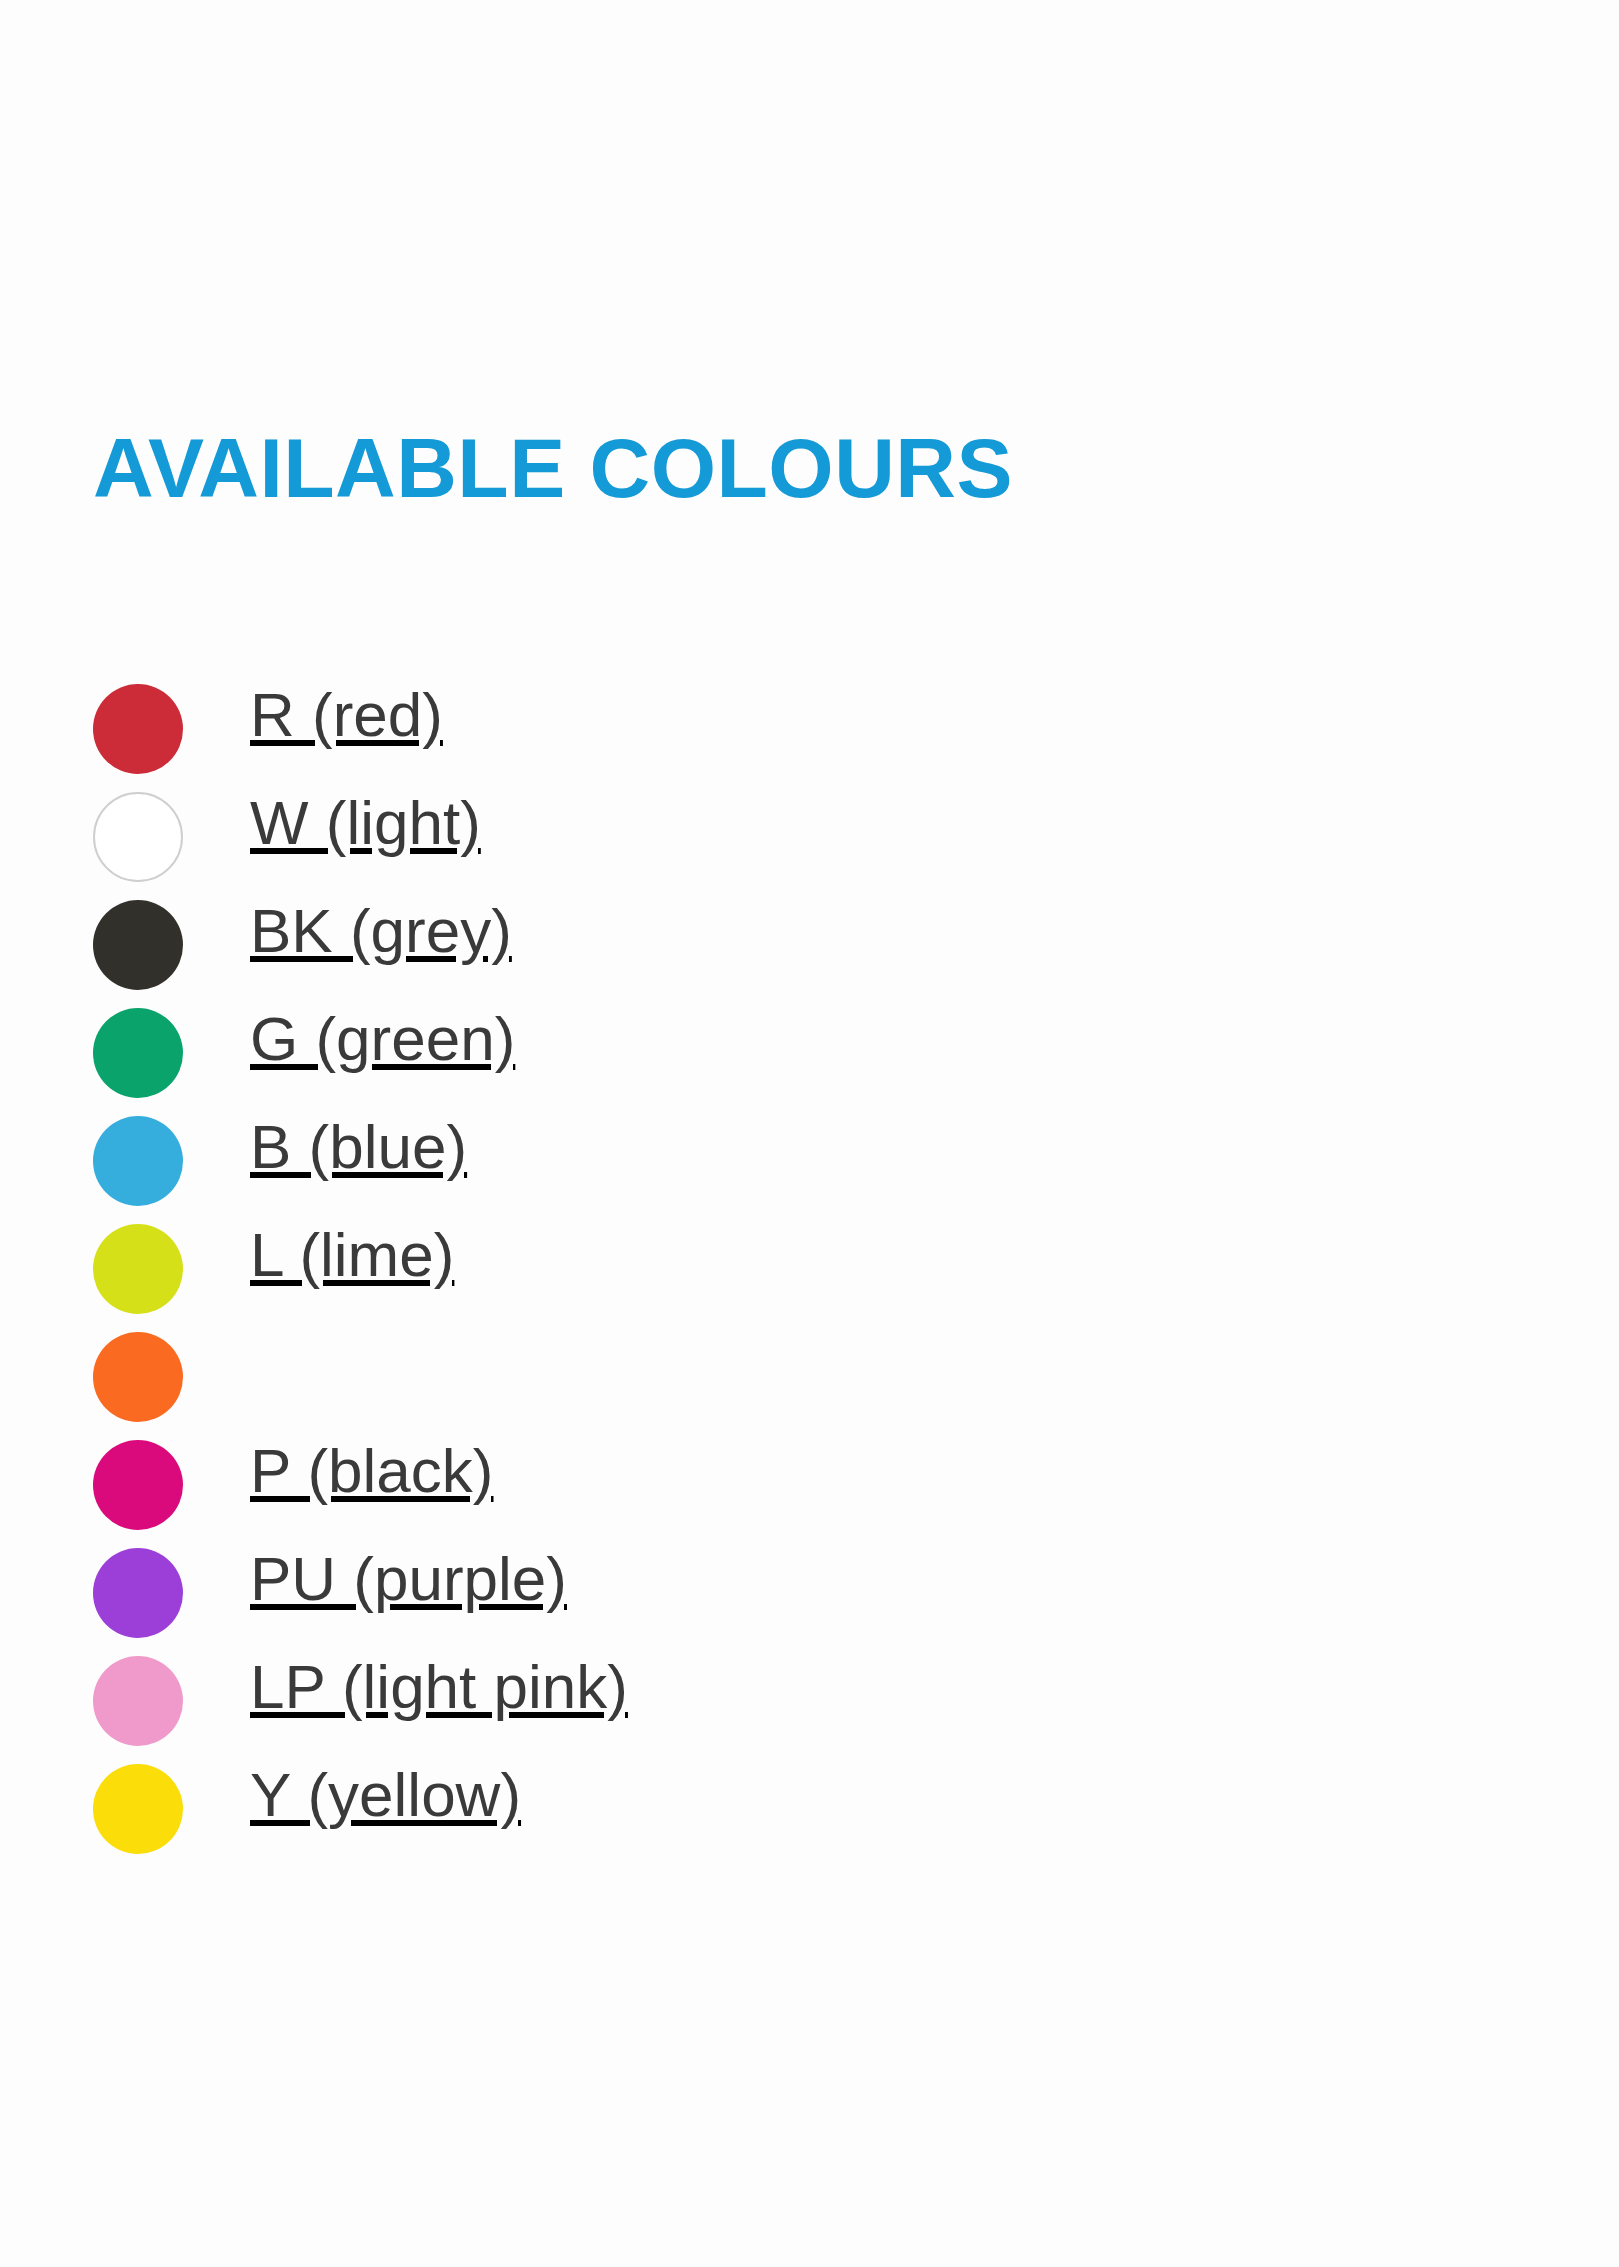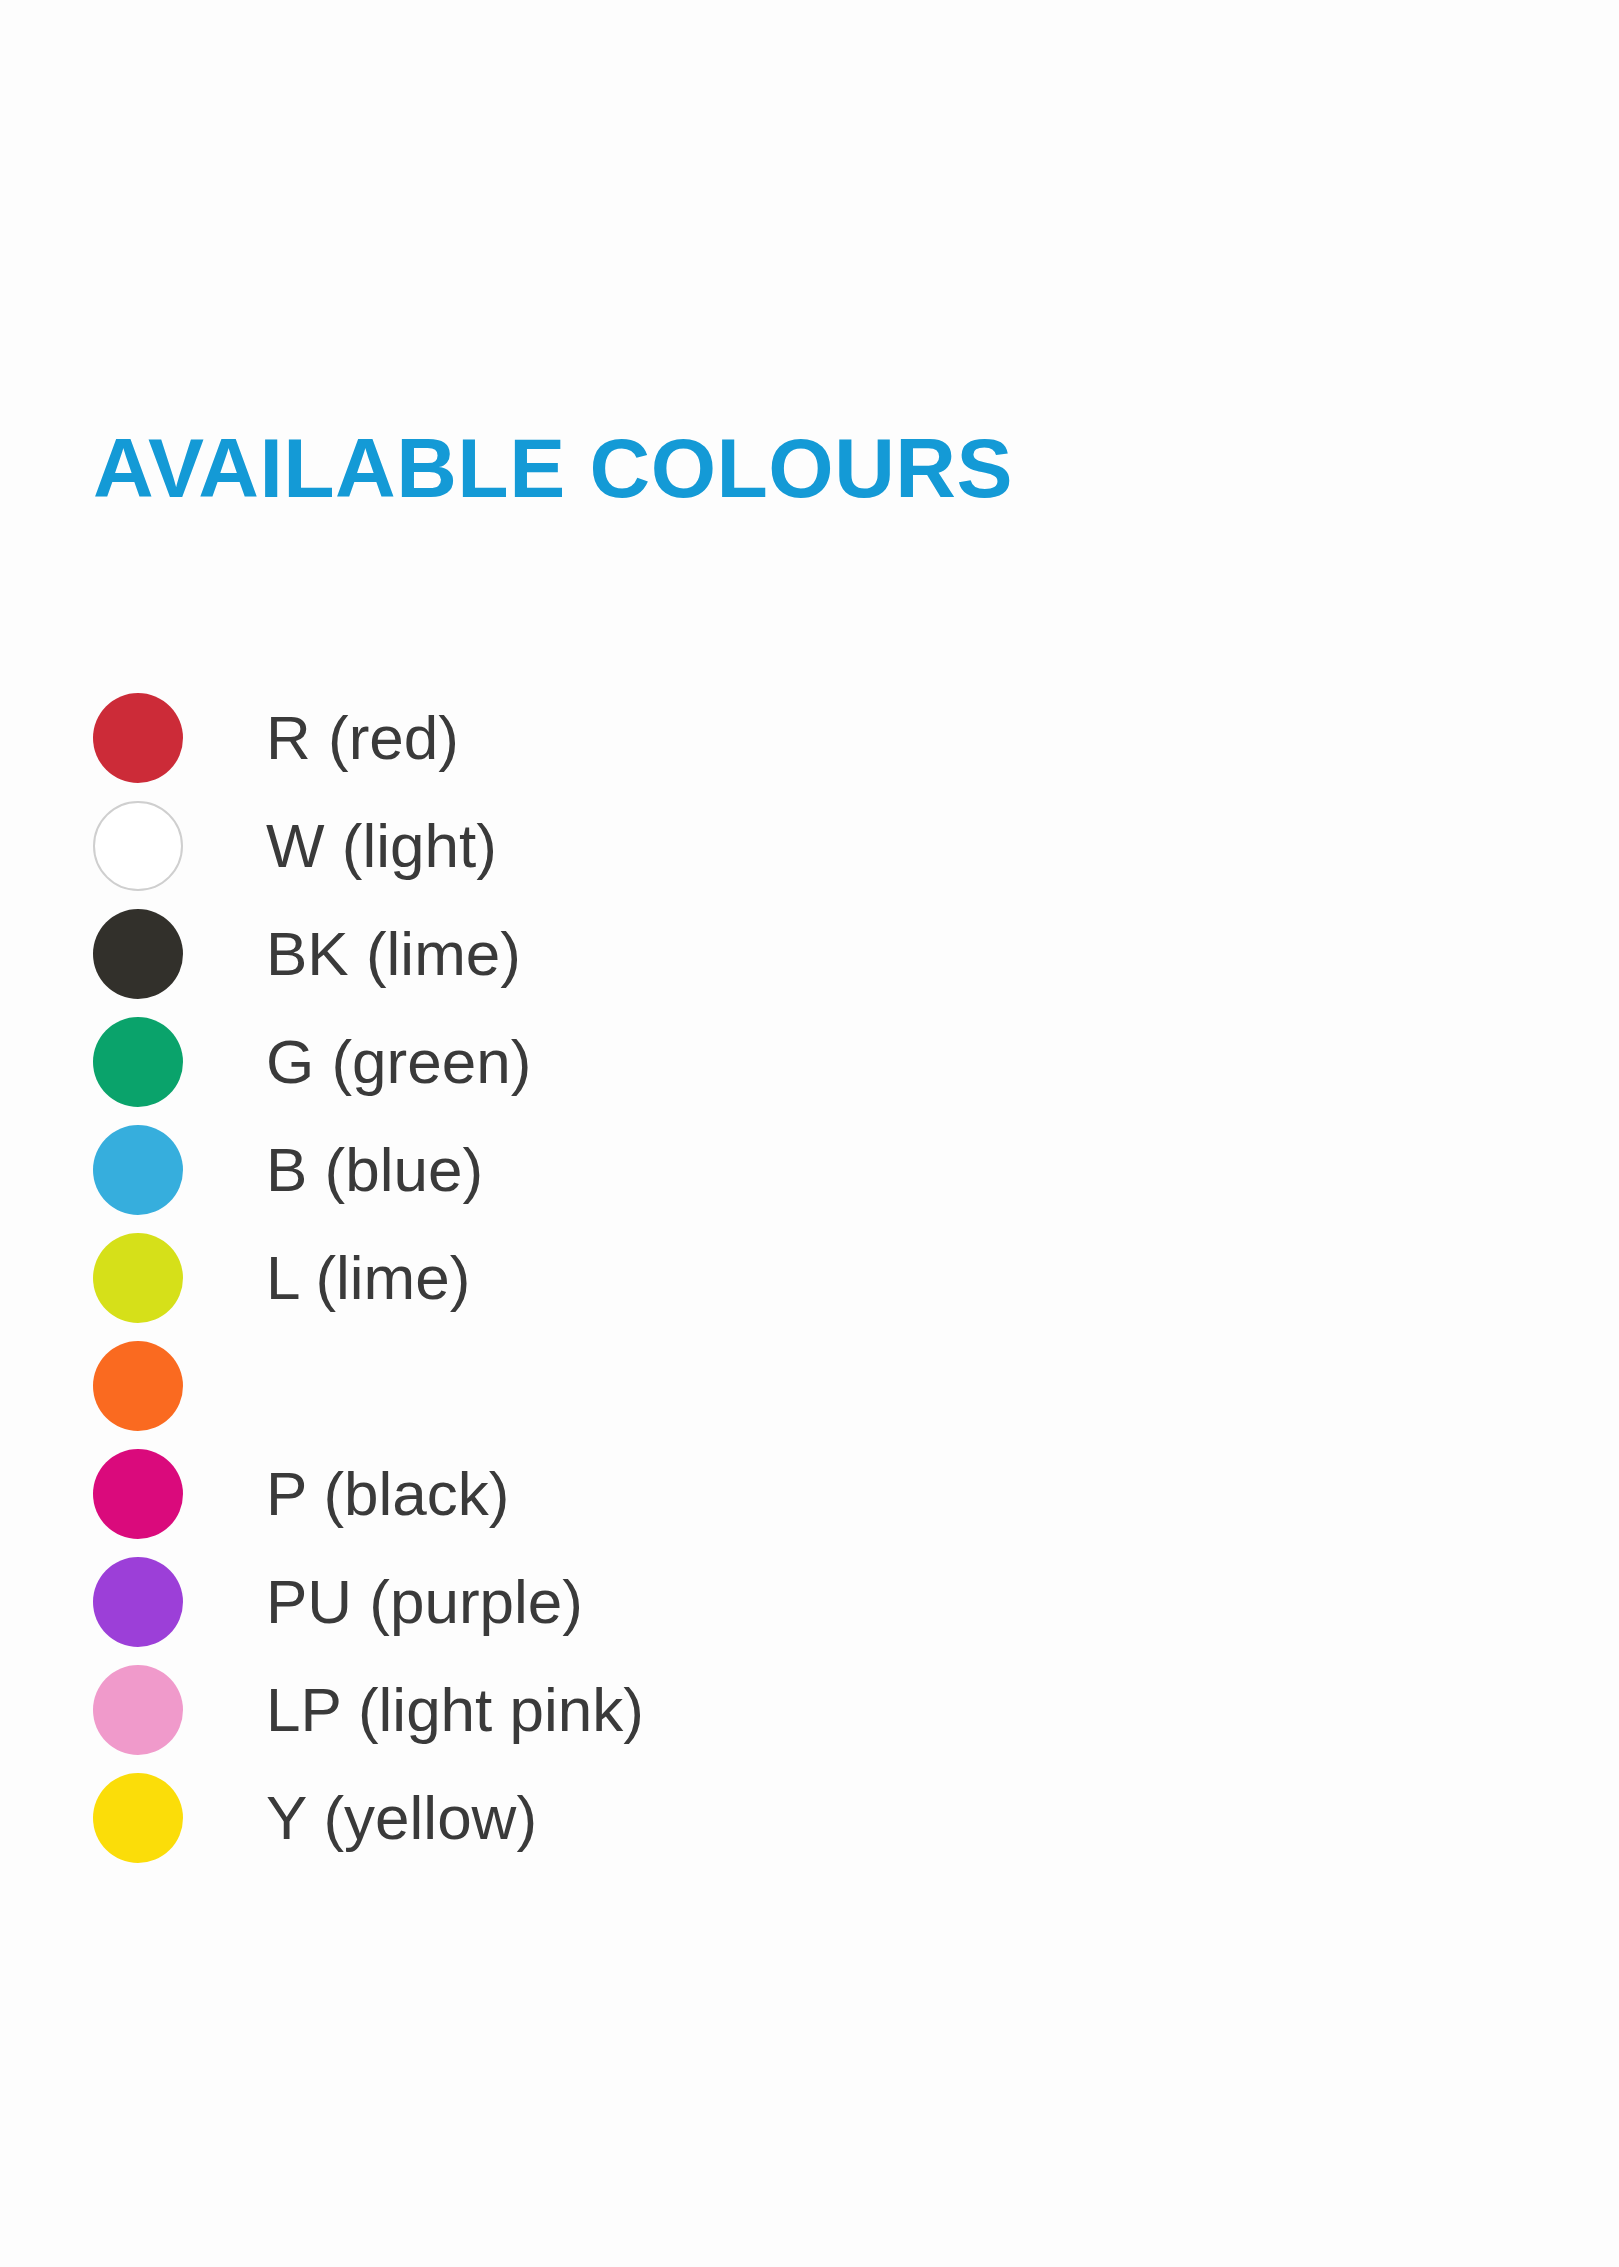--- a/index.html
+++ b/index.html
@@ -39,23 +39,23 @@
   
   .colour-list {
     position: absolute;
     left: 93px;
     top: 684px;
     width: 882px;
   }
 
   .colour-row {
     display: flex;
-    align-items: center;
     height: 108px;
-    gap: 16px;
+    gap: 0;
+    text-decoration: underline;
   }
 
   .swatch {
     width: 90px;
     height: 90px;
     border-radius: 50%;
     flex: 0 0 90px;
     box-sizing: border-box;
   }
   .swatch.outlined {
@@ -84,21 +84,21 @@
   <div class="colour-row">
         <span class="swatch" style="background: rgb(204, 43, 56);"></span>
         <span class="colour-label">R (red)</span>
       </div>
       <div class="colour-row">
         <span class="swatch outlined" style="background: rgb(255, 255, 255);"></span>
         <span class="colour-label">W (light)</span>
       </div>
       <div class="colour-row">
         <span class="swatch" style="background: rgb(50, 48, 43);"></span>
-        <span class="colour-label">BK (lime)</span>
+        <span class="colour-label">BK (grey)</span>
       </div>
       <div class="colour-row">
         <span class="swatch" style="background: rgb(10, 163, 107);"></span>
         <span class="colour-label">G (green)</span>
       </div>
       <div class="colour-row">
         <span class="swatch" style="background: rgb(54, 174, 221);"></span>
         <span class="colour-label">B (blue)</span>
       </div>
       <div class="colour-row">

